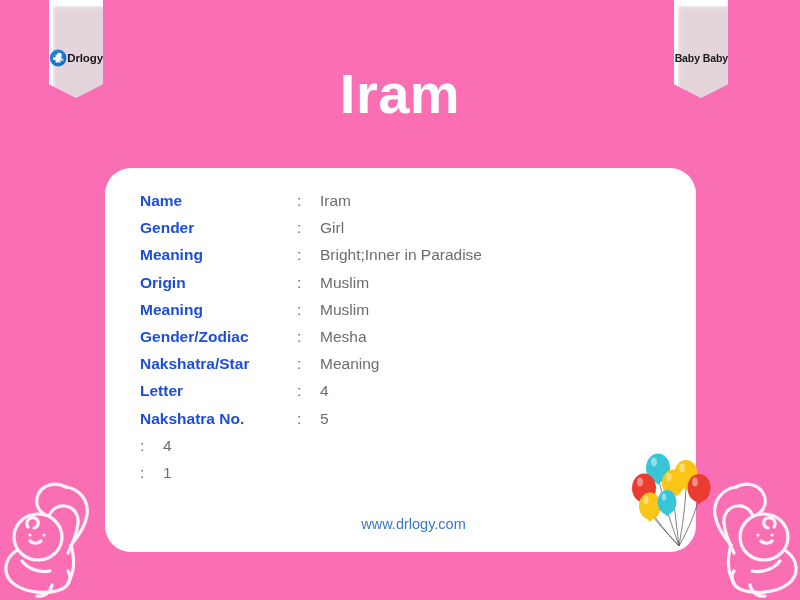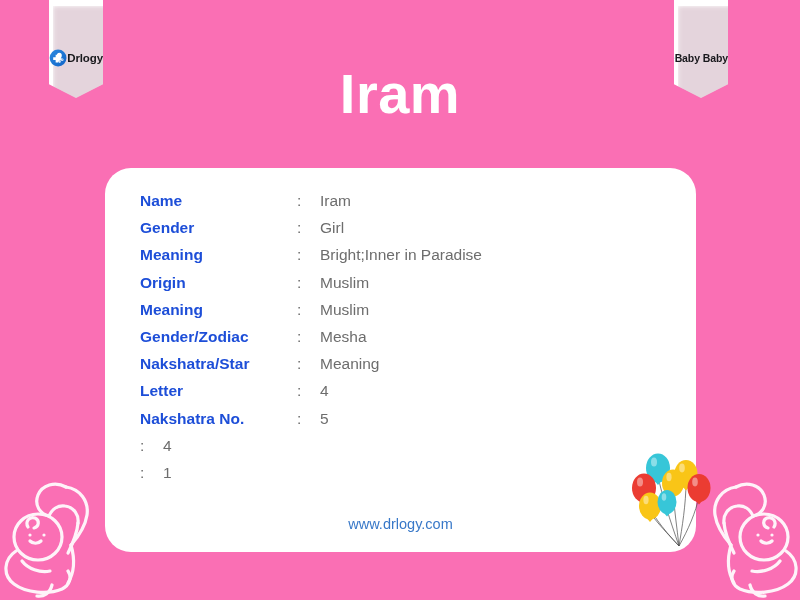--- a/index.html
+++ b/index.html
@@ -138,20 +138,21 @@
 
   .card-footer-link {
     position: absolute;
     left: 0;
     top: 348px;
     width: 591px;
     text-align: center;
     font-size: 14.5px;
     color: #3878c8;
     text-decoration: none;
+    padding-left: 13px;
   }
 
   
   .balloons {
     position: absolute;
     left: 620px;
     top: 450px;
     width: 100px;
     height: 105px;
     pointer-events: none;

